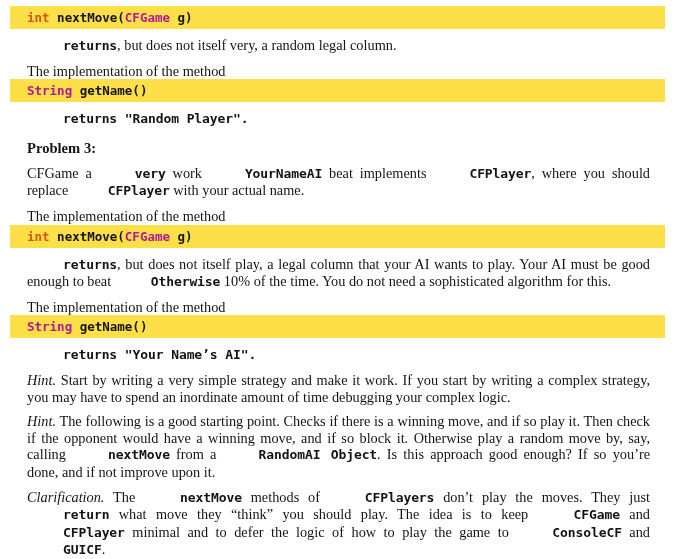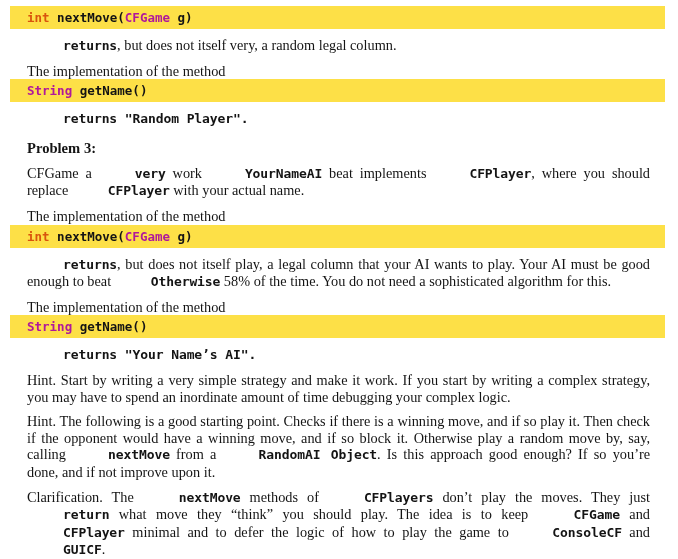--- a/index.html
+++ b/index.html
@@ -53,21 +53,21 @@
   }
 
   
   .mono {
     font-family: "DejaVu Sans Mono", "Liberation Mono", monospace;
     font-size: 13px;
     font-weight: bold;
     letter-spacing: -0.1px;
     margin-left: 36px;
   }
-  .it { }
+  .it { font-style: italic; }
   h3.problem {
     margin: 12px 0 0 0;
     font-size: 14.6px;
     font-weight: bold;
     line-height: 17px;
   }
 </style>
 </head>
 <body>
 
@@ -76,21 +76,21 @@
     <div id="blocks-root">
         <div class="codebar"><span class="tok-type">int</span><span class="tok-plain"> nextMove(</span><span class="tok-class">CFGame</span><span class="tok-plain"> g)</span></div>
         <p class="body"><span class="mono">returns</span><span>, but does not itself very, a random legal column.</span></p>
         <p class="body"><span>The implementation of the method</span></p>
         <div class="codebar"><span class="tok-class">String</span><span class="tok-plain"> getName()</span></div>
         <p class="body"><span class="mono">returns "Random Player".</span></p>
         <h3 class="problem">Problem 3:</h3>
         <p class="body"><span>CFGame a </span><span class="mono">very</span><span> work </span><span class="mono">YourNameAI</span><span> beat implements </span><span class="mono">CFPlayer</span><span>, where you should replace </span><span class="mono">CFPlayer</span><span> with your actual name.</span></p>
         <p class="body"><span>The implementation of the method</span></p>
         <div class="codebar"><span class="tok-type">int</span><span class="tok-plain"> nextMove(</span><span class="tok-class">CFGame</span><span class="tok-plain"> g)</span></div>
-        <p class="body"><span class="mono">returns</span><span>, but does not itself play, a legal column that your AI wants to play. Your AI must be good enough to beat </span><span class="mono">Otherwise</span><span> 58% of the time. You do not need a sophisticated algorithm for this.</span></p>
+        <p class="body"><span class="mono">returns</span><span>, but does not itself play, a legal column that your AI wants to play. Your AI must be good enough to beat </span><span class="mono">Otherwise</span><span> 10% of the time. You do not need a sophisticated algorithm for this.</span></p>
         <p class="body"><span>The implementation of the method</span></p>
         <div class="codebar"><span class="tok-class">String</span><span class="tok-plain"> getName()</span></div>
         <p class="body"><span class="mono">returns "Your Name’s AI".</span></p>
         <p class="body"><span class="it">Hint.</span><span> Start by writing a very simple strategy and make it work. If you start by writing a complex strategy, you may have to spend an inordinate amount of time debugging your complex logic.</span></p>
         <p class="body"><span class="it">Hint.</span><span> The following is a good starting point. Checks if there is a winning move, and if so play it. Then check if the opponent would have a winning move, and if so block it. Otherwise play a random move by, say, calling </span><span class="mono">nextMove</span><span> from a </span><span class="mono">RandomAI Object</span><span>. Is this approach good enough? If so you’re done, and if not improve upon it.</span></p>
         <p class="body"><span class="it">Clarification.</span><span> The </span><span class="mono">nextMove</span><span> methods of </span><span class="mono">CFPlayers</span><span> don’t play the moves. They just </span><span class="mono">return</span><span> what move they “think” you should play. The idea is to keep </span><span class="mono">CFGame</span><span> and </span><span class="mono">CFPlayer</span><span> minimal and to defer the logic of how to play the game to </span><span class="mono">ConsoleCF</span><span> and </span><span class="mono">GUICF</span><span>.</span></p>
       </div>
   </div>
 </div>
 

